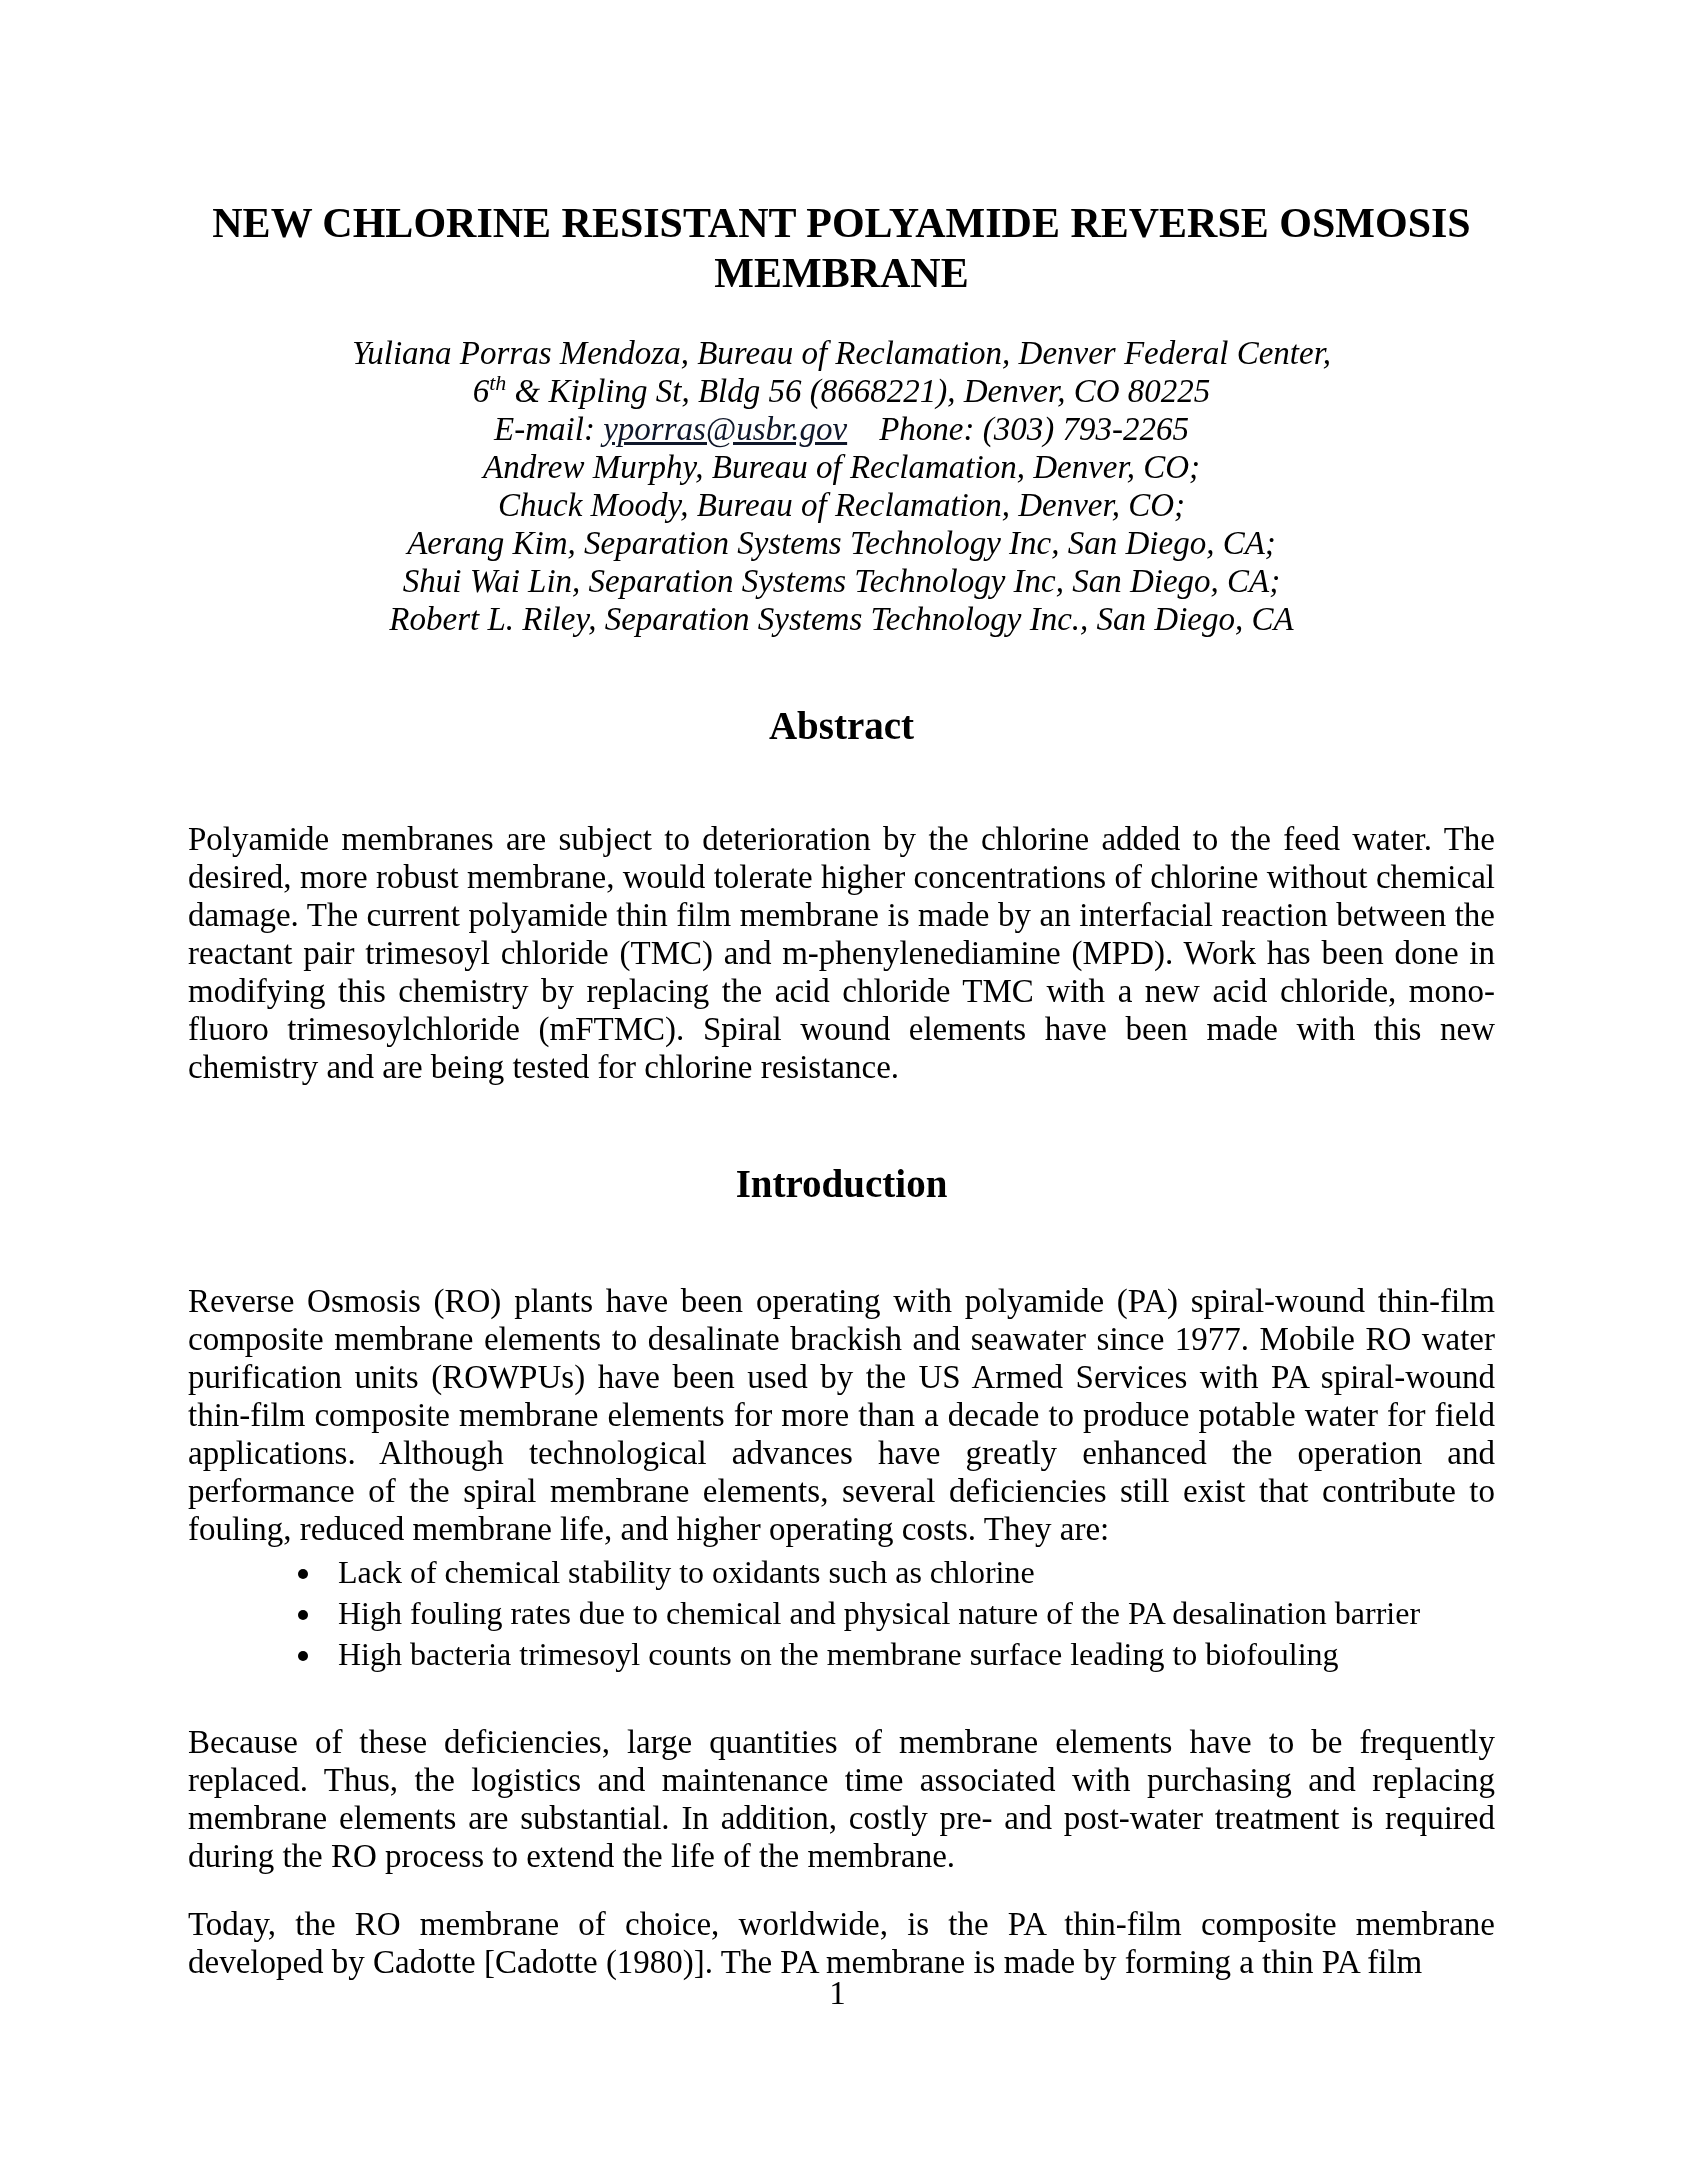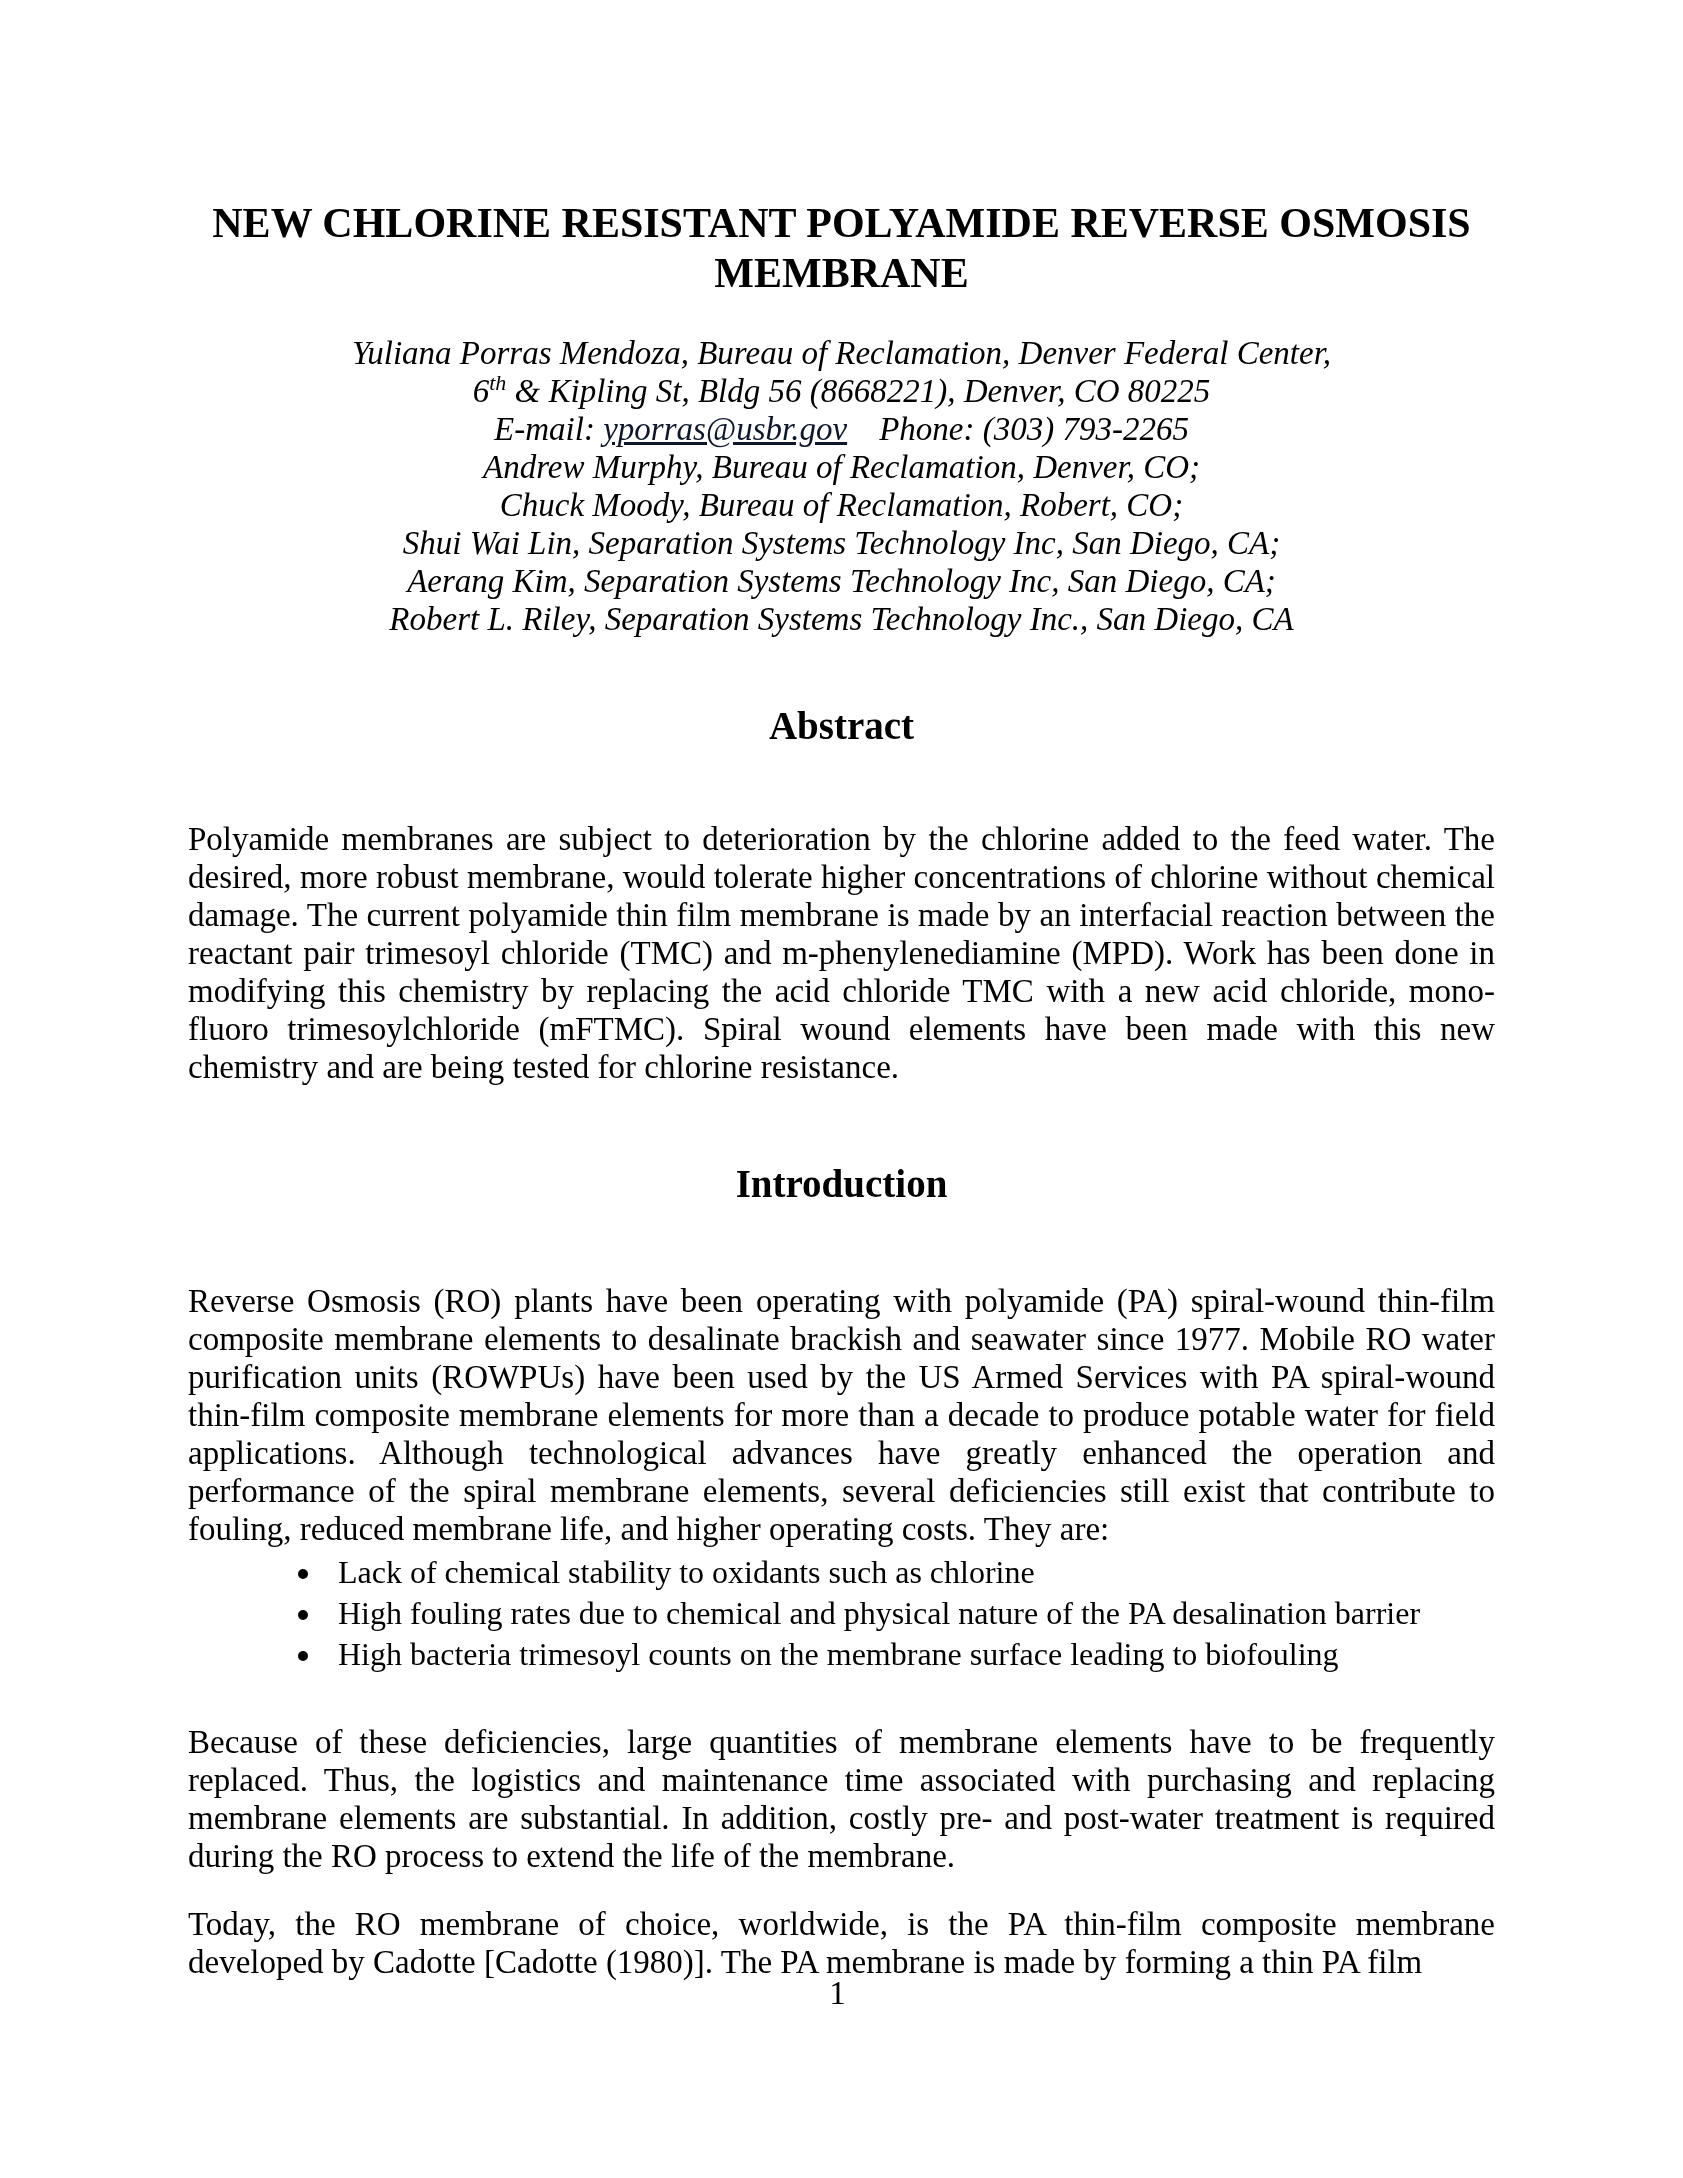--- a/index.html
+++ b/index.html
@@ -107,23 +107,23 @@
   <div class="doc-title">
     <div>NEW CHLORINE RESISTANT POLYAMIDE REVERSE OSMOSIS</div>
     <div>MEMBRANE</div>
   </div>
 
   <div class="authors">
     <div class="author-line">Yuliana Porras Mendoza, Bureau of Reclamation, Denver Federal Center,</div>
     <div class="author-line"><span>6</span><sup class="ordinal">th</sup><span> &amp; Kipling St, Bldg 56 (8668221), Denver, CO 80225</span></div>
     <div class="author-line"><span>E-mail: </span><span class="email-link">yporras@usbr.gov</span><span class="phone-span">Phone: (303) 793-2265</span></div>
     <div class="author-line">Andrew Murphy, Bureau of Reclamation, Denver, CO;</div>
-    <div class="author-line">Chuck Moody, Bureau of Reclamation, Robert, CO;</div>
+    <div class="author-line">Chuck Moody, Bureau of Reclamation, Denver, CO;</div>
+    <div class="author-line">Aerang Kim, Separation Systems Technology Inc, San Diego, CA;</div>
     <div class="author-line">Shui Wai Lin, Separation Systems Technology Inc, San Diego, CA;</div>
-    <div class="author-line">Aerang Kim, Separation Systems Technology Inc, San Diego, CA;</div>
     <div class="author-line">Robert L. Riley, Separation Systems Technology Inc., San Diego, CA</div>
   </div>
 
   <div class="section-heading abstract-heading">Abstract</div>
 
   <div class="body-para abstract-para">Polyamide membranes are subject to deterioration by the chlorine added to the feed water.  The desired, more robust membrane, would tolerate higher concentrations of chlorine without chemical damage.  The current polyamide thin film membrane is made by an interfacial reaction between the reactant pair trimesoyl chloride (TMC) and m-phenylenediamine (MPD).  Work has been done in modifying this chemistry by replacing the acid chloride TMC with a new acid chloride, mono-fluoro trimesoylchloride (mFTMC).  Spiral wound elements have been made with this new chemistry and are being tested for chlorine resistance.</div>
 
   <div class="section-heading intro-heading">Introduction</div>
 
   <div class="body-para intro-para1">Reverse Osmosis (RO) plants have been operating with polyamide (PA) spiral-wound thin-film composite membrane elements to desalinate brackish and seawater since 1977.  Mobile RO water purification units (ROWPUs) have been used by the US Armed Services with PA spiral-wound thin-film composite membrane elements for more than a decade to produce potable water for field applications.  Although technological advances have greatly enhanced the operation and performance of the spiral membrane elements, several deficiencies still exist that contribute to fouling, reduced membrane life, and higher operating costs.  They are:</div>

